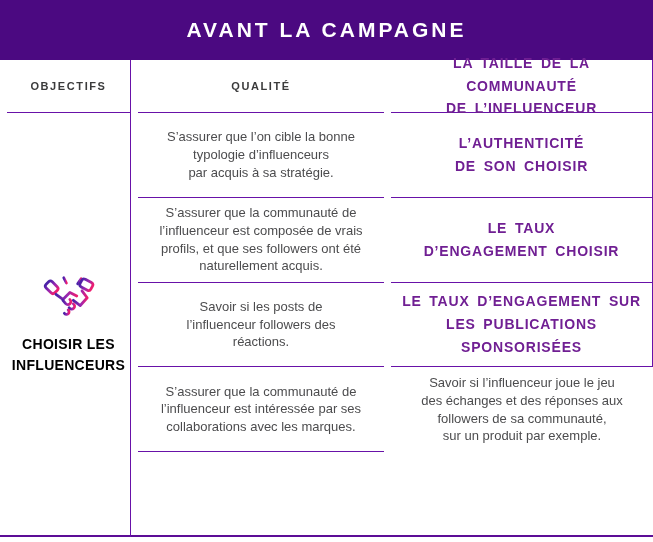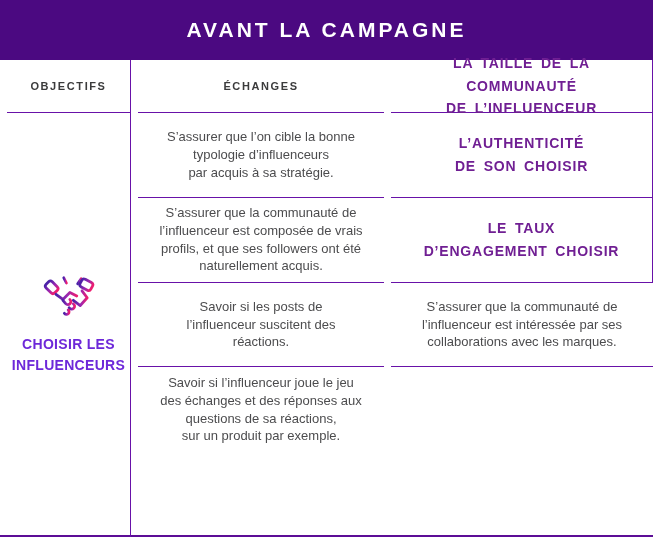--- a/index.html
+++ b/index.html
@@ -82,39 +82,39 @@
     flex-direction: column;
     align-items: center;
     justify-content: center;
     gap: 12px;
   }
   .objective-label {
     font-size: 14px;
     font-weight: 700;
     letter-spacing: 0.3px;
     line-height: 1.5;
-    color: #6d28d9;
+    color: #000000;
     text-align: center;
     white-space: pre-line;
   }
   .handshake { width: 52px; height: 44px; }
 </style>
 </head>
 <body>
 
 <div class="page">
 
   <div class="banner">
     <div class="banner-title">AVANT LA CAMPAGNE</div>
   </div>
 
   <div class="grid">
 
     <div class="cell col1 hcell col-header">OBJECTIFS</div>
-    <div class="cell hcell col-header">ÉCHANGES</div>
+    <div class="cell hcell col-header">QUALITÉ</div>
 
     <div class="cell col1 objective-cell">
       <span>
         <svg class="handshake" viewBox="0 0 60 50" aria-hidden="true">
           <defs>
             <linearGradient id="hsg" x1="0" y1="0.5" x2="1" y2="0.5">
               <stop offset="0" stop-color="#4A22A8"></stop>
               <stop offset="0.55" stop-color="#9C27B0"></stop>
               <stop offset="1" stop-color="#ED1E6F"></stop>
             </linearGradient>
@@ -146,26 +146,28 @@
     <div class="cell col2 rowline indicator">L’AUTHENTICITÉ
 DE SON CHOISIR</div>
     <div class="cell rowline interest">S’assurer que la communauté de
 l’influenceur est composée de vrais
 profils, et que ses followers ont été
 naturellement acquis.</div>
 
     <div class="cell col2 rowline indicator">LE TAUX
 D’ENGAGEMENT CHOISIR</div>
     <div class="cell rowline interest">Savoir si les posts de
-l’influenceur suscitent des
+l’influenceur followers des
 réactions.</div>
 
+    <div class="cell col2 rowline indicator">LE TAUX D’ENGAGEMENT SUR
+LES PUBLICATIONS SPONSORISÉES</div>
     <div class="cell rowline interest">S’assurer que la communauté de
 l’influenceur est intéressée par ses
 collaborations avec les marques.</div>
 
     <div class="cell interest">Savoir si l’influenceur joue le jeu
 des échanges et des réponses aux
-questions de sa réactions,
+followers de sa communauté,
 sur un produit par exemple.</div>
 
   </div>
 </div>
 
 </body></html>

